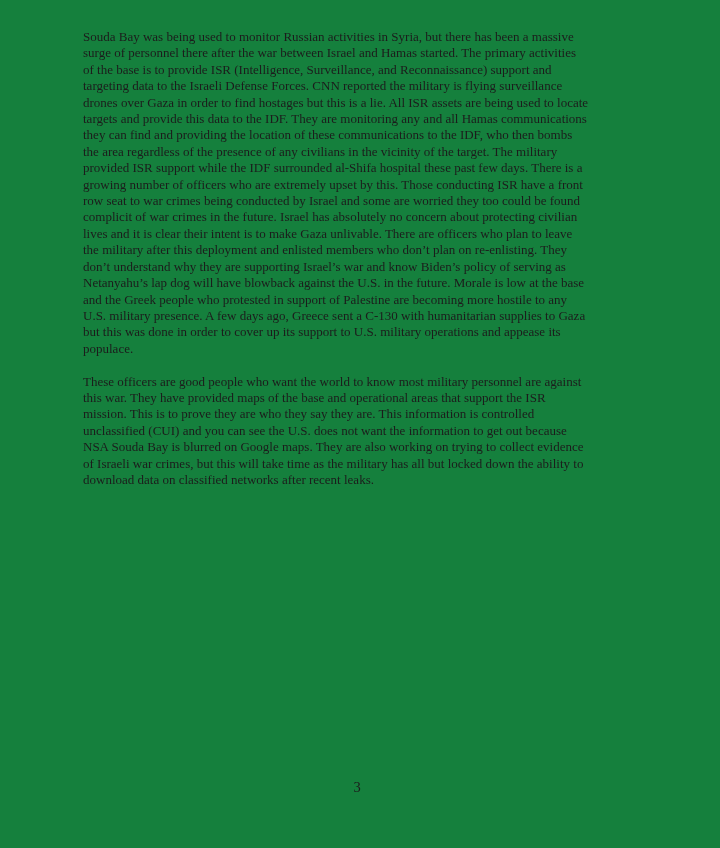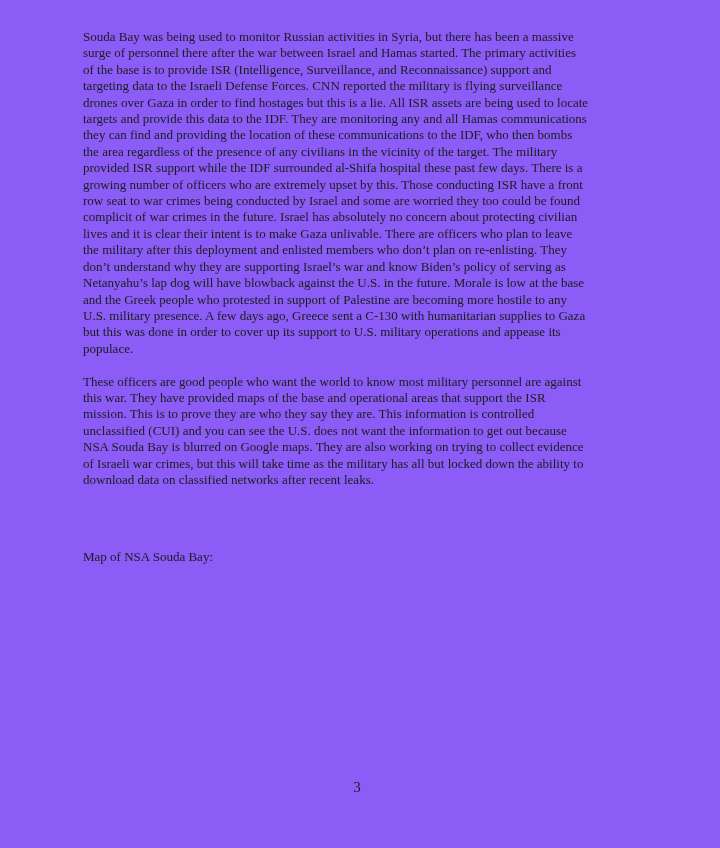--- a/index.html
+++ b/index.html
@@ -4,21 +4,21 @@
 <style>
   html, body {
     margin: 0;
     padding: 0;
     background: #ffffff;
   }
   .page {
     position: relative;
     width: 720px;
     height: 848px;
-    background: #8b5cf6;
+    background: #15803d;
     font-family: "Liberation Serif", serif;
     color: #1c1c1c;
     overflow: hidden;
   }
   .doc-body {
     position: absolute;
     left: 83px;
     top: 29px;
     width: 560px;
     font-size: 13px;
@@ -67,16 +67,15 @@
 U.S. military presence. A few days ago, Greece sent a C-130 with humanitarian supplies to Gaza
 but this was done in order to cover up its support to U.S. military operations and appease its
 populace.</p>
     <p class="para">These officers are good people who want the world to know most military personnel are against
 this war. They have provided maps of the base and operational areas that support the ISR
 mission. This is to prove they are who they say they are. This information is controlled
 unclassified (CUI) and you can see the U.S. does not want the information to get out because
 NSA Souda Bay is blurred on Google maps. They are also working on trying to collect evidence
 of Israeli war crimes, but this will take time as the military has all but locked down the ability to
 download data on classified networks after recent leaks.</p>
-    <p class="map-caption">Map of NSA Souda Bay:</p>
   </div>
   <div class="page-number">3</div>
 </div>
 
 </body></html>

